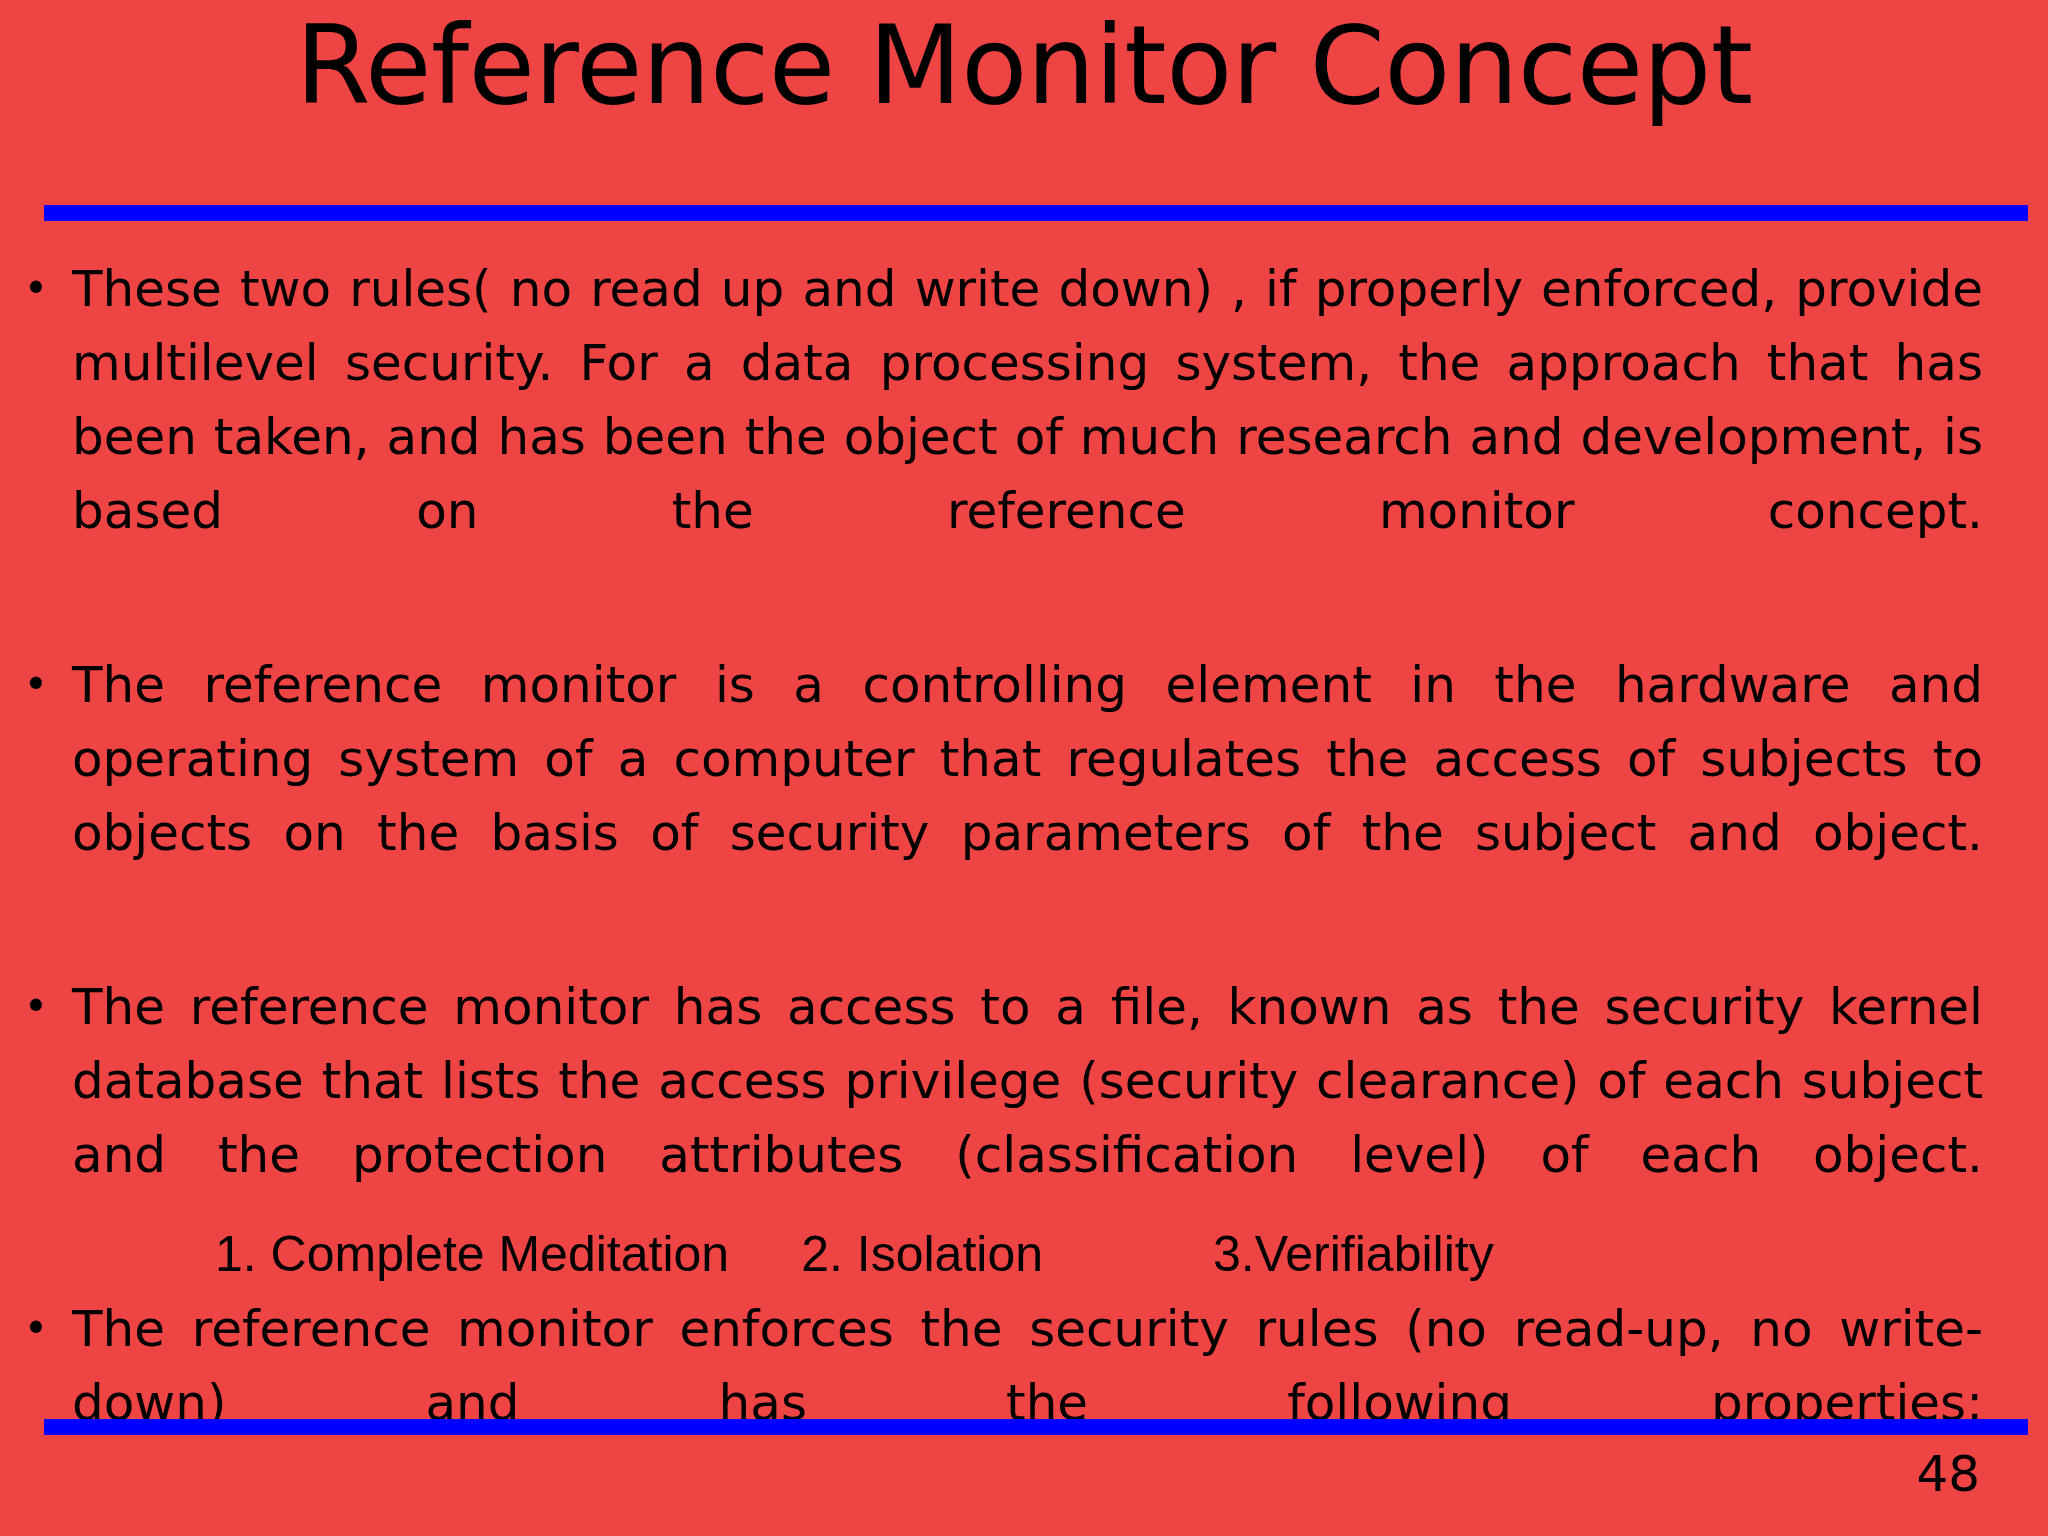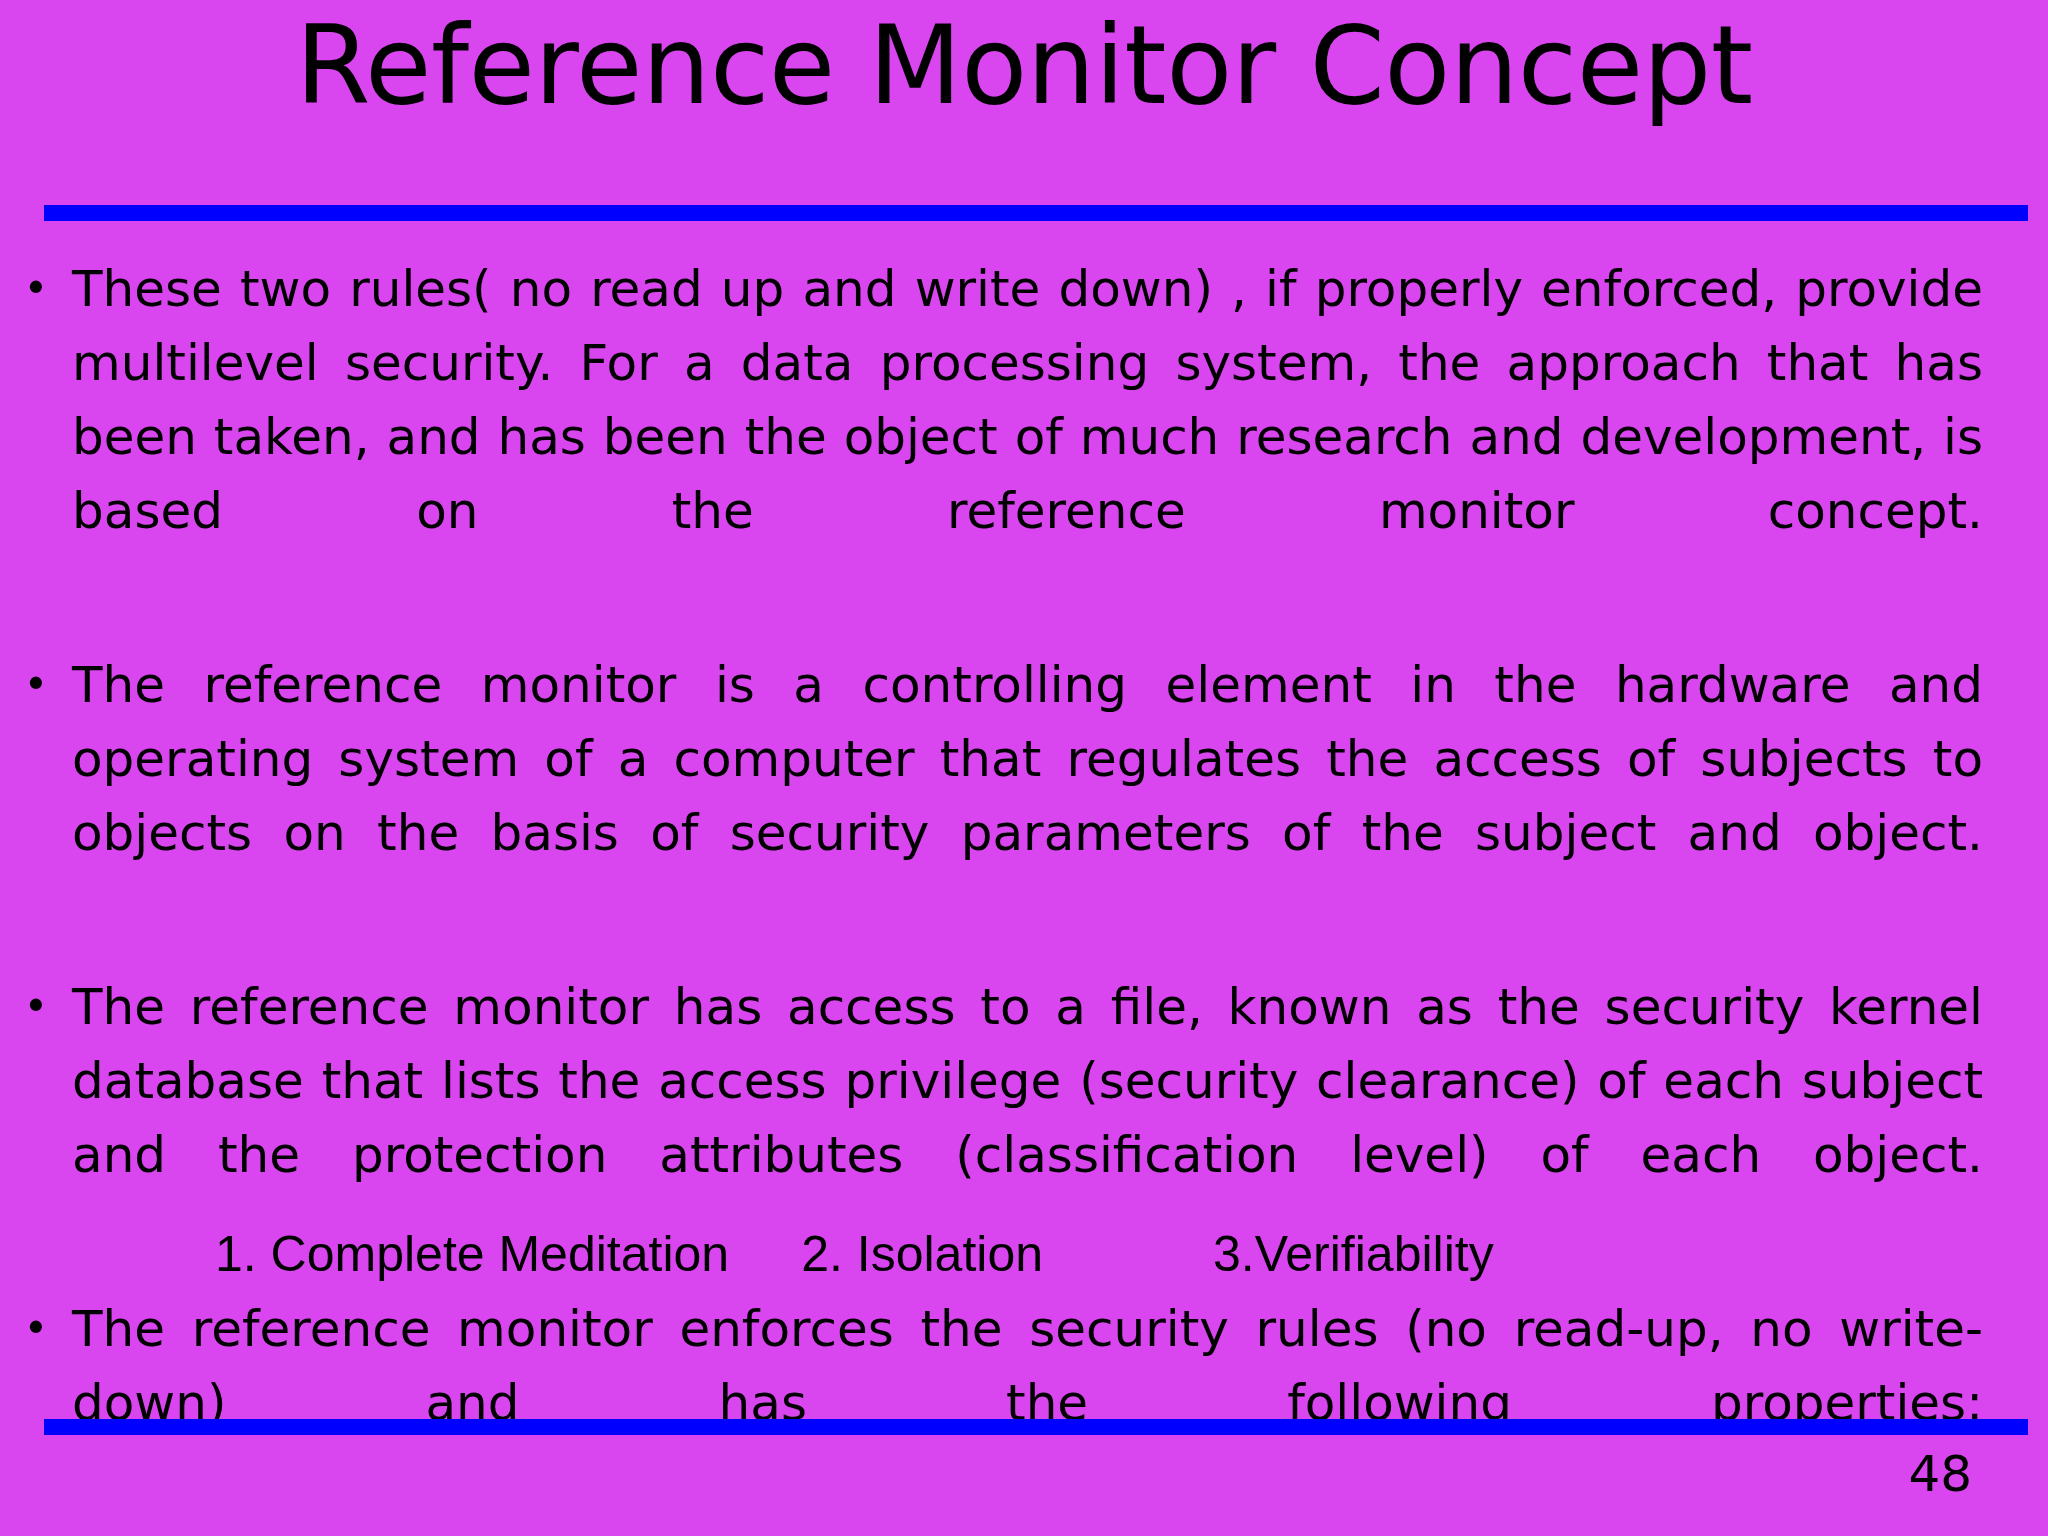--- a/index.html
+++ b/index.html
@@ -12,21 +12,21 @@
     height: 1536px;
     position: relative;
     overflow: hidden;
     font-family: "Liberation Sans", sans-serif;
     color: #000000;
   }
 
   .slide {
     position: absolute;
     inset: 0;
-    background: #d946ef;
+    background: #ef4444;
   }
 
   
   .title {
     position: absolute;
     left: 0;
     top: 6px;
     width: 2048px;
     text-align: center;
     font-family: "DejaVu Sans", sans-serif;
@@ -106,21 +106,21 @@
     color: #000000;
     white-space: nowrap;
   }
   .sublist-item { display: inline-block; }
   .gap-a { display: inline-block; width: 72px; }
   .gap-b { display: inline-block; width: 170px; }
 
   
   .page-number {
     position: absolute;
-    right: 76px;
+    right: 68px;
     top: 1444px;
     font-family: "DejaVu Sans", sans-serif;
     font-size: 50px;
     line-height: 60px;
     color: #000000;
   }
 </style>
 </head>
 <body style="background: rgb(255, 255, 255);">
 

